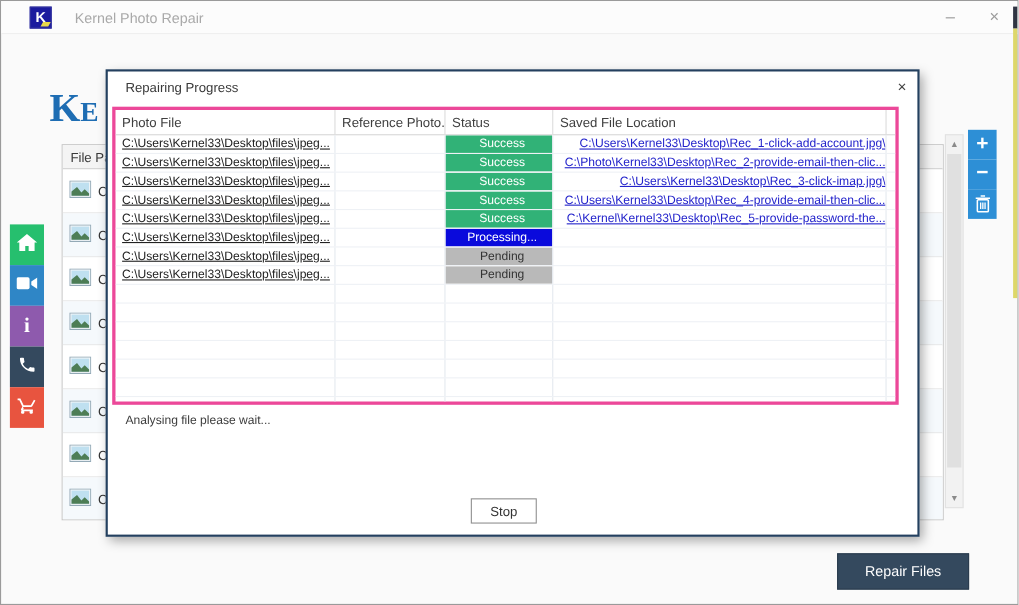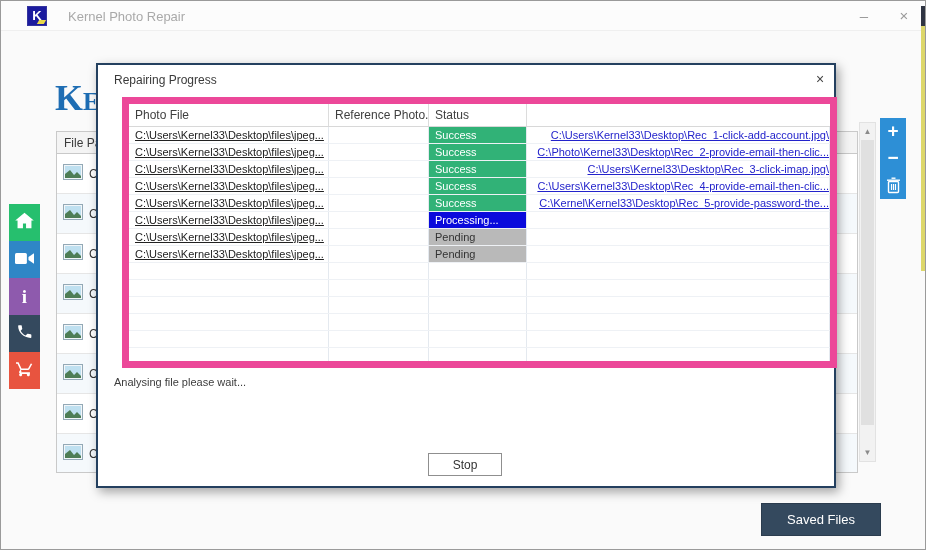--- a/index.html
+++ b/index.html
@@ -17,21 +17,21 @@
               text-align:center; line-height:18px; }
   .logo-accent { position:absolute; right:1px; bottom:1px; width:7px; height:4px;
                  background:#e8d84a; transform:skewX(-30deg); }
   .app-title { position:absolute; left:67px; top:8px; font-size:13px; color:#a9a9a9; }
   .win-btn { position:absolute; top:4px; width:26px; height:22px; text-align:center;
              line-height:22px; color:#9b9b9b; cursor:pointer; }
   .win-min { left:850px; font-size:15px; }
   .win-close { left:890px; font-size:15px; }
 
   
-  .bg-logo { position:absolute; left:54px; top:76px; color:#1e6db3;
+  .bg-logo { position:absolute; left:44px; top:76px; color:#1e6db3;
              font-family:"Liberation Serif", serif; font-weight:bold; }
   .bg-logo .k { font-size:36px; }
   .bg-logo .e { font-size:25px; }
 
   .bg-table { position:absolute; left:55px; top:130px; width:802px; height:342px;
               background:#fff; border:1px solid #c9c9c9; overflow:hidden; }
   .bg-table-header { height:22px; background:#f4f4f4; border-bottom:1px solid #c9c9c9;
                      font-size:12px; color:#3a3a3a; line-height:22px; padding-left:7px; }
   .bg-row { height:40px; display:flex; align-items:center; gap:6px; padding-left:6px;
             border-bottom:1px solid #e6e6e6; font-size:12px; color:#333; background:#fff; }
@@ -64,40 +64,40 @@
                 background:#34495e; color:#fff; border:1px solid #2b3c4e; font-size:13px;
                 font-family:"Liberation Sans", sans-serif; cursor:pointer; }
 
   
   .dialog { position:absolute; left:95px; top:62px; width:740px; height:425px; background:#fff;
             border:2px solid #24405f; box-shadow:3px 4px 10px rgba(0,0,0,0.35); }
   .dialog-title { position:absolute; left:16px; top:8px; font-size:12px; color:#3a3a3a; }
   .dialog-close { position:absolute; left:713px; top:5px; width:18px; height:18px; font-size:14px;
                   color:#444; text-align:center; line-height:18px; cursor:pointer; }
 
-  .progress-table { position:absolute; left:24px; top:32px; width:715px; height:271px;
-                    border:7px solid #ec4899; background:#fff; overflow:hidden; }
+  .progress-table { position:absolute; left:4px; top:32px; width:715px; height:271px;
+                    border:3px solid #ec4899; background:#fff; overflow:hidden; }
   .pt-header { display:flex; height:23px; border-bottom:1px solid #d8d8d8; }
   .pt-hcell { font-size:12px; color:#3f3f3f; line-height:22px; padding-left:6px;
               border-right:1px solid #dcdcdc; overflow:hidden; white-space:nowrap; }
   .pt-row { display:flex; height:17px; border-bottom:1px solid #eef1f5; }
   .pt-cell { border-right:1px solid #e4e9ef; overflow:hidden; white-space:nowrap;
              font-size:11px; color:#222; }
   .c1 { width:200px; } .c2 { width:100px; } .c3 { width:98px; } .c4 { width:303px; }
   .c5 { flex:1; border-right:none; }
   .pt-cell.c1 { padding-left:6px; line-height:16px;text-decoration:underline; }
   .pt-cell.c4 { padding-left:6px; line-height:16px;text-align:right; }
-  .status-badge { width:100%; height:16px; line-height:16px; padding-left:6px; font-size:11px; }
+  .status-badge { width:100%; height:16px; line-height:16px; padding-left:6px; font-size:11px;text-align:center; }
   .st-success    { background:#31b277; color:#fff; }
   .st-processing { background:#0a0adc; color:#fff; }
   .st-pending    { background:#b9b9b9; color:#333; }
   .file-link { color:#2323cb; text-decoration:underline; cursor:pointer; }
 
   .status-msg { position:absolute; left:16px; top:311px; font-size:11px; color:#3c3c3c; }
-  .stop-btn { position:absolute; left:330px; top:388px; width:74px; height:23px; background:#fff;
+  .stop-btn { position:absolute; left:330px; top:388px; width:60px; height:23px; background:#fff;
               border:1px solid #8f8f8f; font-size:12px; color:#333;
               font-family:"Liberation Sans", sans-serif; cursor:pointer; }
 </style>
 </head>
 <body>
 
 <div class="window">
 
   <div class="titlebar">
     <div class="app-logo">
@@ -237,31 +237,32 @@
         <svg width="19" height="17" viewBox="0 0 24 22">
             <path fill="#fff" d="M7 17c-1.1 0-2 .9-2 2s.9 2 2 2 2-.9 2-2-.9-2-2-2zm10 0c-1.1 0-2 .9-2 2s.9 2 2 2 2-.9 2-2-.9-2-2-2zM7.2 13h9.4c.8 0 1.4-.4 1.7-1L22 5.3 20.2 4.4 16.6 11H8.1L4.3 3H1v2h2l3.6 7.6-1.4 2.4c-.2.3-.2.6-.2 1 0 1.1.9 2 2 2h12v-2H7.4l.8-1.5z"></path>
           </svg>
       </span>
     </div>
   </div>
 
   <div class="edge-dark"></div>
   <div class="yellow-strip"></div>
 
-  <button class="repair-btn">Saved Files</button>
+  <button class="repair-btn">Repair Files</button>
 
   <div class="dialog">
     <div class="dialog-title">Repairing Progress</div>
     <div class="dialog-close">×</div>
 
     <div class="progress-table">
       <div class="pt-header">
         <div class="pt-hcell c1">Photo File</div>
         <div class="pt-hcell c2">Reference Photo...</div>
         <div class="pt-hcell c3">Status</div>
+        <div class="pt-hcell c4">Saved File Location</div>
         <div class="pt-hcell c5"></div>
       </div>
       <div class="pt-body">
           <div class="pt-row">
             <div class="pt-cell c1">C:\Users\Kernel33\Desktop\files\jpeg...</div>
             <div class="pt-cell c2"></div>
             <div class="pt-cell c3">
               <div class="status-badge st-success">Success</div>
             </div>
             <div class="pt-cell c4"><span class="file-link">C:\Users\Kernel33\Desktop\Rec_1-click-add-account.jpg\</span></div>

